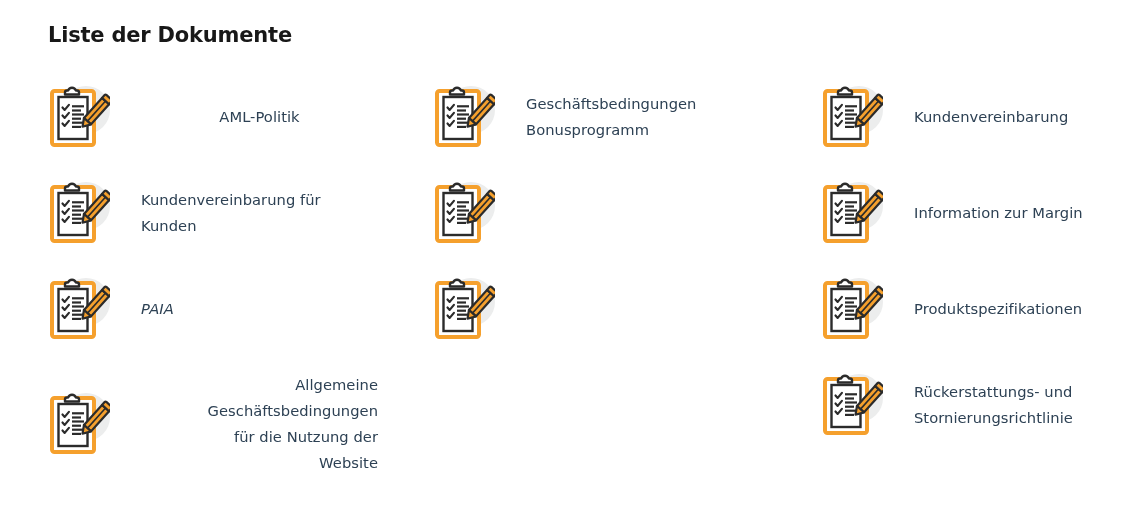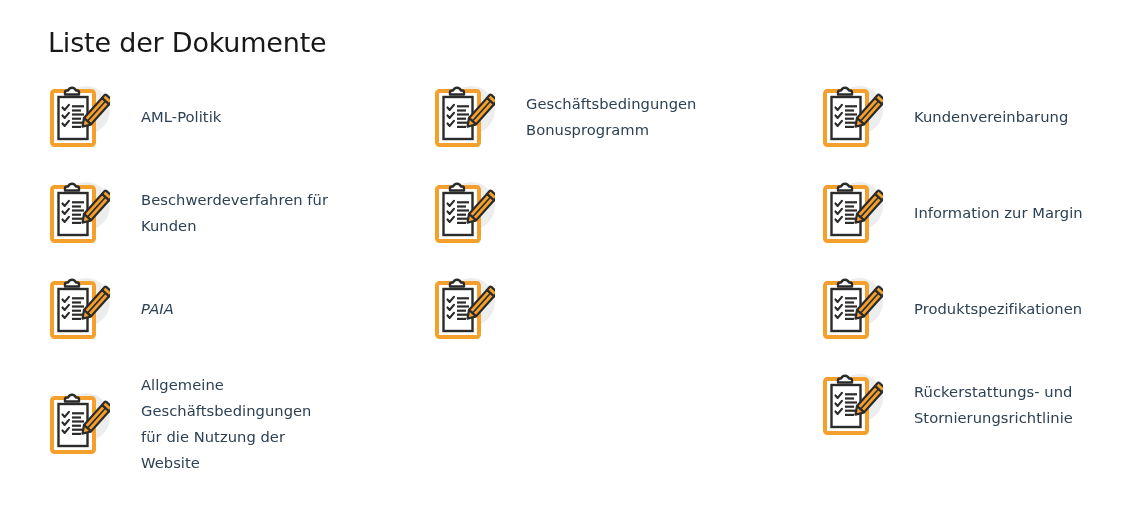--- a/index.html
+++ b/index.html
@@ -18,22 +18,22 @@
     position: relative;
     width: 1122px;
     height: 527px;
     box-sizing: border-box;
   }
 
   .page-title {
     position: absolute;
     left: 48px;
     top: 9px;
-    font-size: 27px;
-    font-weight: 400;
+    font-size: 21px;
+    font-weight: 700;
     color: #181818;
     letter-spacing: -0.2px;
     white-space: nowrap;
   }
 
   .grid {
     position: absolute;
     left: 0;
     top: 84px;
     width: 1122px;
@@ -91,21 +91,21 @@
 <body>
 
 <div class="page">
 
   <h1 class="page-title">Liste der Dokumente</h1>
 
   <div class="grid">
 
     <div class="column col-1">
 
-      <a class="doc-item r0" href="#" style="text-decoration: none; color: inherit;">
+      <a class="doc-item r0" href="#" style="text-decoration: none; color: inherit; text-align: center;">
         <span class="doc-icon">
           <svg viewBox="0 0 62 66" xmlns="http://www.w3.org/2000/svg" aria-hidden="true">
             <circle cx="38" cy="26" r="24" fill="#eceded"></circle>
             <rect x="4" y="7" width="42" height="54" rx="2.5" fill="#ffffff" stroke="#f5a02d" stroke-width="4"></rect>
             <rect x="10.5" y="13" width="29" height="42" fill="#ffffff" stroke="#2b2b2b" stroke-width="2.4"></rect>
             <path d="M19 10.5h12v-2a2 2 0 0 0-2-2h-1.2a4 4 0 0 0-7.6 0H19a2 2 0 0 0-2 2v2z" fill="#ffffff" stroke="#2b2b2b" stroke-width="2.4" stroke-linejoin="round"></path>
             <path d="M14.5 23.5l2.2 2.4 4.2-5" fill="none" stroke="#2b2b2b" stroke-width="2.2" stroke-linecap="round" stroke-linejoin="round"></path>
             <path d="M14.5 31.5l2.2 2.4 4.2-5" fill="none" stroke="#2b2b2b" stroke-width="2.2" stroke-linecap="round" stroke-linejoin="round"></path>
             <path d="M14.5 39.5l2.2 2.4 4.2-5" fill="none" stroke="#2b2b2b" stroke-width="2.2" stroke-linecap="round" stroke-linejoin="round"></path>
             <rect x="24" y="21.2" width="12" height="2.2" fill="#2b2b2b"></rect>
@@ -142,21 +142,21 @@
             <rect x="24" y="37.6" width="12" height="2.2" fill="#2b2b2b"></rect>
             <rect x="24" y="41.8" width="9" height="2.2" fill="#2b2b2b"></rect>
             <g transform="rotate(42 42 34)">
               <rect x="37.5" y="11" width="9.5" height="27" fill="#f5a02d" stroke="#2b2b2b" stroke-width="2.2" stroke-linejoin="round"></rect>
               <path d="M37.5 38h9.5l-4.75 7.5z" fill="#f5a02d" stroke="#2b2b2b" stroke-width="2.2" stroke-linejoin="round"></path>
               <path d="M42.25 11v27" stroke="#2b2b2b" stroke-width="1.6"></path>
               <path d="M37.5 11h9.5v-3.5a1.6 1.6 0 0 0-1.6-1.6h-6.3a1.6 1.6 0 0 0-1.6 1.6z" fill="#f5a02d" stroke="#2b2b2b" stroke-width="2.2" stroke-linejoin="round"></path>
             </g>
           </svg>
         </span>
-        <span class="doc-label">Beschwerdeverfahren für
+        <span class="doc-label">Kundenvereinbarung für
 Kunden</span>
       </a>
 
       <a class="doc-item r2" href="#" style="text-decoration: none; color: inherit; font-style: italic;">
         <span class="doc-icon">
           <svg viewBox="0 0 62 66" xmlns="http://www.w3.org/2000/svg" aria-hidden="true">
             <circle cx="38" cy="26" r="24" fill="#eceded"></circle>
             <rect x="4" y="7" width="42" height="54" rx="2.5" fill="#ffffff" stroke="#f5a02d" stroke-width="4"></rect>
             <rect x="10.5" y="13" width="29" height="42" fill="#ffffff" stroke="#2b2b2b" stroke-width="2.4"></rect>
             <path d="M19 10.5h12v-2a2 2 0 0 0-2-2h-1.2a4 4 0 0 0-7.6 0H19a2 2 0 0 0-2 2v2z" fill="#ffffff" stroke="#2b2b2b" stroke-width="2.4" stroke-linejoin="round"></path>
@@ -173,21 +173,21 @@
               <rect x="37.5" y="11" width="9.5" height="27" fill="#f5a02d" stroke="#2b2b2b" stroke-width="2.2" stroke-linejoin="round"></rect>
               <path d="M37.5 38h9.5l-4.75 7.5z" fill="#f5a02d" stroke="#2b2b2b" stroke-width="2.2" stroke-linejoin="round"></path>
               <path d="M42.25 11v27" stroke="#2b2b2b" stroke-width="1.6"></path>
               <path d="M37.5 11h9.5v-3.5a1.6 1.6 0 0 0-1.6-1.6h-6.3a1.6 1.6 0 0 0-1.6 1.6z" fill="#f5a02d" stroke="#2b2b2b" stroke-width="2.2" stroke-linejoin="round"></path>
             </g>
           </svg>
         </span>
         <span class="doc-label">PAIA</span>
       </a>
 
-      <a class="doc-item r3" href="#" style="text-decoration: none; color: inherit;">
+      <a class="doc-item r3" href="#" style="text-decoration: none; color: inherit; text-align: right;">
         <span class="doc-icon">
           <svg viewBox="0 0 62 66" xmlns="http://www.w3.org/2000/svg" aria-hidden="true">
             <circle cx="38" cy="26" r="24" fill="#eceded"></circle>
             <rect x="4" y="7" width="42" height="54" rx="2.5" fill="#ffffff" stroke="#f5a02d" stroke-width="4"></rect>
             <rect x="10.5" y="13" width="29" height="42" fill="#ffffff" stroke="#2b2b2b" stroke-width="2.4"></rect>
             <path d="M19 10.5h12v-2a2 2 0 0 0-2-2h-1.2a4 4 0 0 0-7.6 0H19a2 2 0 0 0-2 2v2z" fill="#ffffff" stroke="#2b2b2b" stroke-width="2.4" stroke-linejoin="round"></path>
             <path d="M14.5 23.5l2.2 2.4 4.2-5" fill="none" stroke="#2b2b2b" stroke-width="2.2" stroke-linecap="round" stroke-linejoin="round"></path>
             <path d="M14.5 31.5l2.2 2.4 4.2-5" fill="none" stroke="#2b2b2b" stroke-width="2.2" stroke-linecap="round" stroke-linejoin="round"></path>
             <path d="M14.5 39.5l2.2 2.4 4.2-5" fill="none" stroke="#2b2b2b" stroke-width="2.2" stroke-linecap="round" stroke-linejoin="round"></path>
             <rect x="24" y="21.2" width="12" height="2.2" fill="#2b2b2b"></rect>

